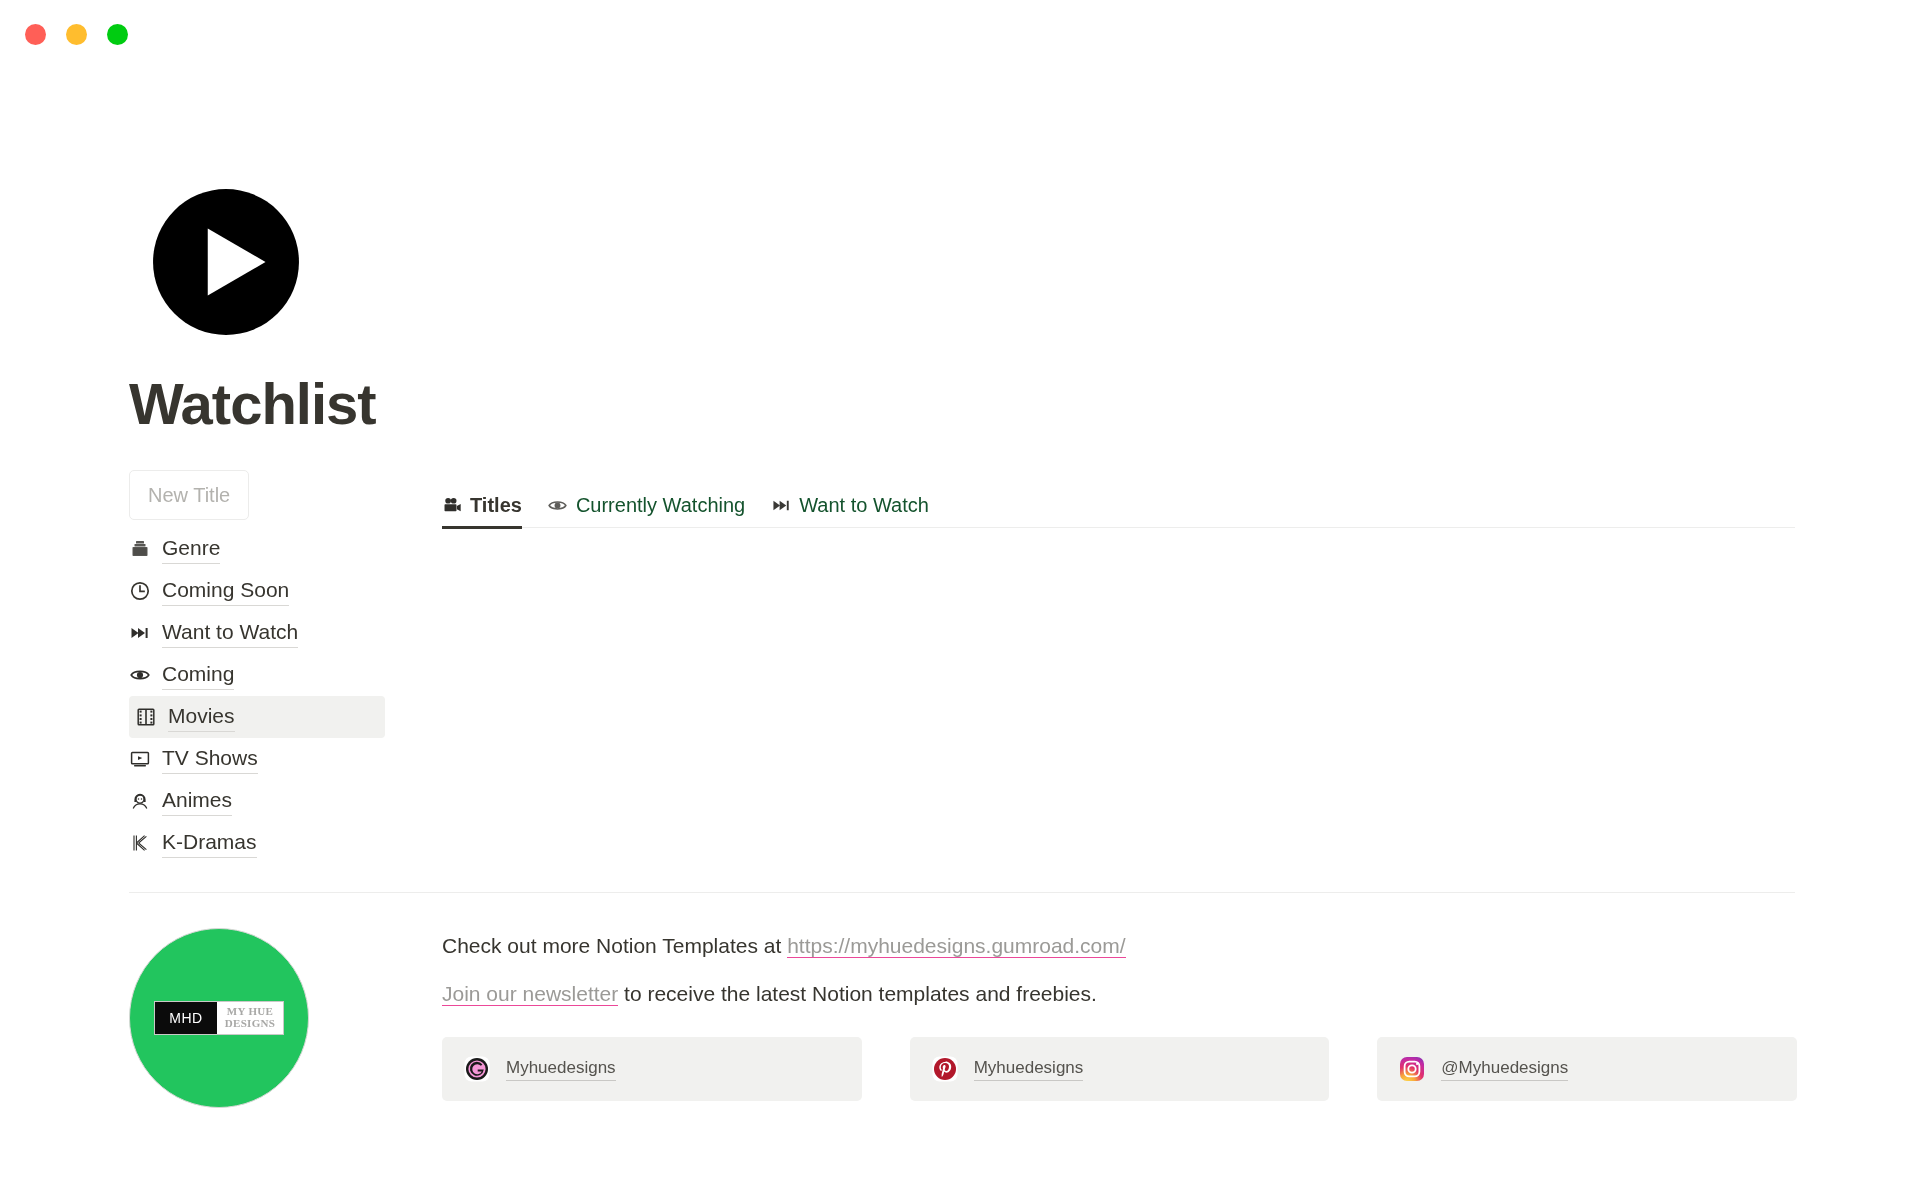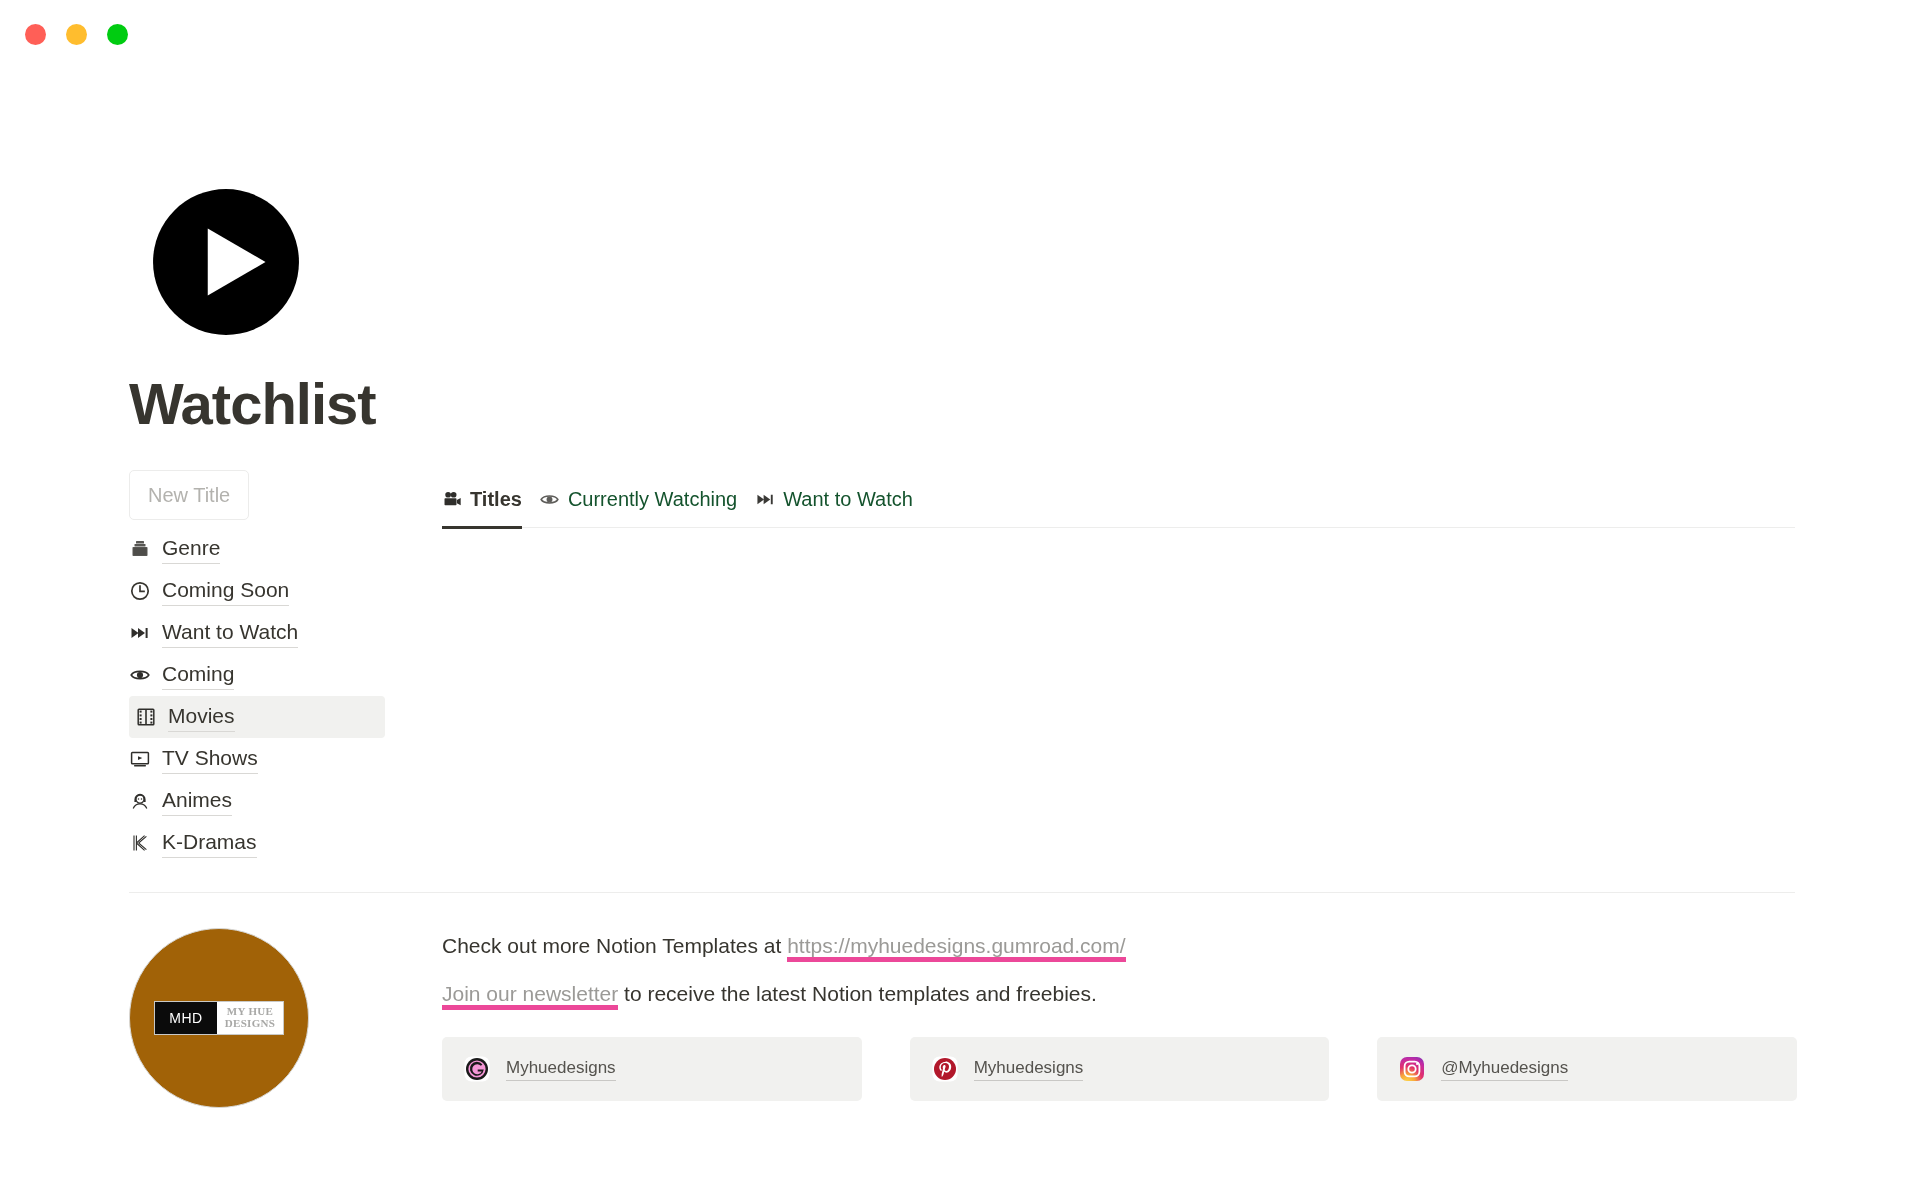--- a/index.html
+++ b/index.html
@@ -121,21 +121,22 @@
 
   
   .tabs-wrap {
     position: absolute;
     left: 442px;
     top: 482px;
     width: 1353px;
   }
   .tabs {
     display: flex;
-    gap: 18px;
+    align-items: flex-end;
+    gap: 26px;
     height: 46px;
     border-bottom: 1.5px solid #ededec;
   }
   .tab {
     display: flex;
     align-items: center;
     gap: 8px;
     padding-bottom: 10px;
     cursor: pointer;
     position: relative;
@@ -172,21 +173,21 @@
     position: absolute;
     left: 129px;
     top: 928px;
     width: 180px;
     height: 180px;
     border: 1.5px solid #d7d7d5;
     border-radius: 50%;
     display: flex;
     align-items: center;
     justify-content: center;
-    background: #a16207;
+    background: #22c55e;
   }
   .logo-plate {
     width: 130px;
     height: 34px;
     border: 1.5px solid #c9c9c7;
     display: flex;
     align-items: stretch;
     background: #fff;
   }
   .logo-mark {
@@ -221,21 +222,21 @@
     width: 1355px;
   }
   .footer-line {
     font-size: 21px;
     color: #37352f;
     line-height: 1.5;
     margin-bottom: 16px;
   }
   .footer-link {
     color: #9b9a97;
-    border-bottom: 5px solid #ec4899;
+    border-bottom: 1px solid #ec4899;
     text-decoration: none;
     cursor: pointer;
   }
 
   .social-row {
     display: flex;
     gap: 48px;
     margin-top: 28px;
   }
   .social-card {

